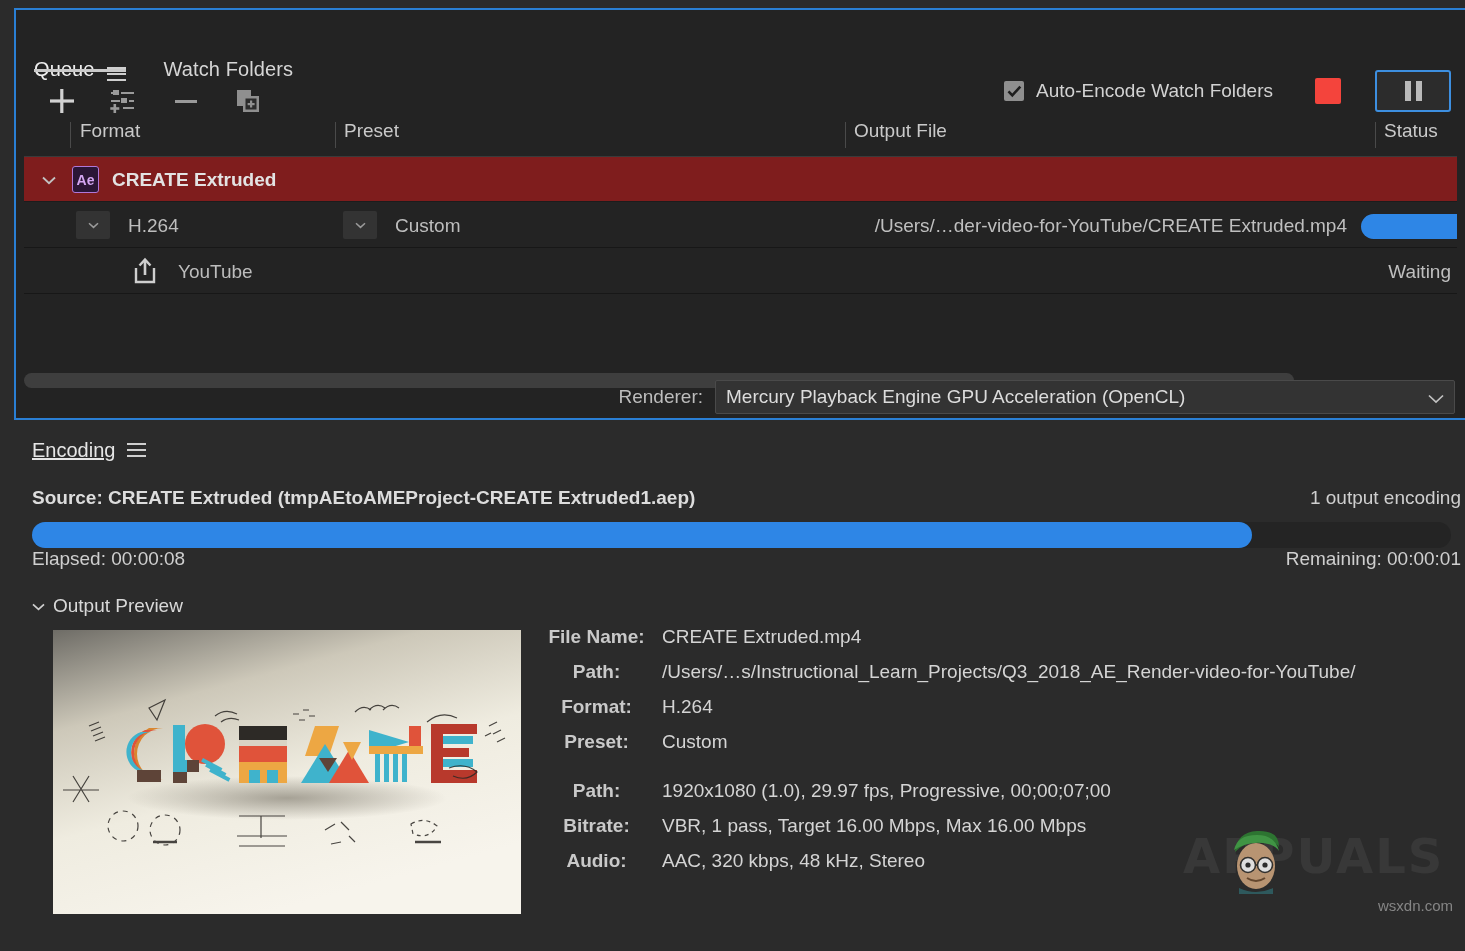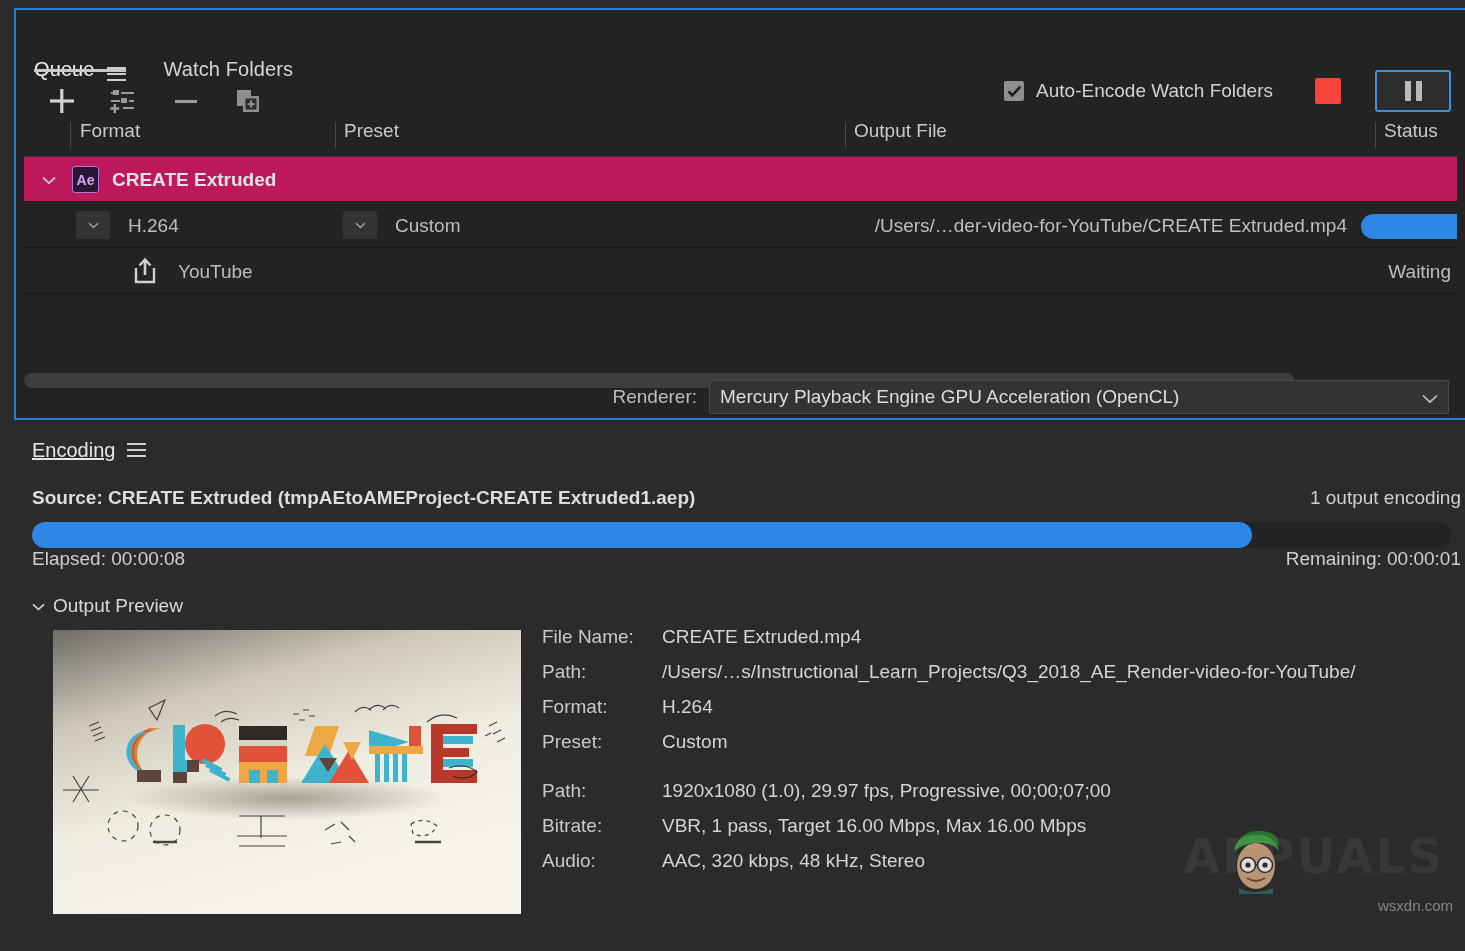--- a/index.html
+++ b/index.html
@@ -91,21 +91,21 @@
   
   .qtable { position: relative; margin: 0 8px; }
   .qhead {
     position: relative; height: 36px; display: flex; align-items: flex-start;
     color: #c9c9c9; font-size: 19px;
   }
   .qhead .col { position: absolute; top: 0; }
   .col-sep { position: absolute; top: 2px; width: 1px; height: 26px; background: #4a4a4a; }
 
   .qrow { position: relative; height: 46px; }
-  .qrow.group { background: #be185d; border-top: 1px solid #3a3a3a; border-bottom: 1px solid #1c1c1c; }
+  .qrow.group { background: #7f1d1d; border-top: 1px solid #3a3a3a; border-bottom: 1px solid #1c1c1c; }
   .qrow.sub    { background: #232323; border-bottom: 1px solid #171717; }
   .qrow.sub2   { background: #232323; border-bottom: 1px solid #171717; }
   .qrow-inner { position: absolute; inset: 0; }
 
   .twisty {
     position: absolute; width: 22px; height: 46px;
     display: flex; align-items: center; justify-content: center; cursor: pointer;
   }
   .ae-badge {
     position: absolute; width: 27px; height: 27px; top: 9px;
@@ -142,21 +142,21 @@
     height: 15px;
   }
   .hscroll-thumb {
     height: 15px; width: 1270px; background: #3e3e3e; border-radius: 8px;
     cursor: pointer;
   }
 
   .renderer-row {
     position: absolute; left: 0; right: 0; bottom: 0; height: 42px;
     display: flex; align-items: center; justify-content: flex-end;
-    padding-right: 16px;
+    padding-right: 10px;
   }
   .renderer-label { font-size: 19px; color: #bdbdbd; margin-right: 12px; }
   .renderer-select {
     width: 740px; height: 34px; background: #333333;
     border: 1px solid #4a4a4a; border-radius: 2px;
     display: flex; align-items: center; padding: 0 10px;
     position: relative; cursor: pointer;
   }
   .renderer-select .val { font-size: 19px; color: #dcdcdc; }
   .renderer-select .chev { position: absolute; right: 10px; top: 9px; }
@@ -201,22 +201,22 @@
   .thumb {
     position: absolute; left: 39px; top: 8px; width: 468px; height: 284px;
     background: linear-gradient(160deg, #5a5a56 0%, #cfcabc 28%, #efece0 55%, #f6f3ea 100%);
     overflow: hidden;
   }
   .thumb-inner { position: absolute; inset: 0; }
 
   .details { position: absolute; left: 528px; top: 4px; right: 8px; }
   .drow { display: flex; align-items: baseline; height: 35px; }
   .dlabel {
-    width: 120px; text-align: left; padding-right: 11px;
-    font-size: 19px; color: #c9c9c9; font-weight: normal; flex: none;
+    width: 120px; text-align: center; padding-right: 11px;
+    font-size: 19px; color: #c9c9c9; font-weight: bold; flex: none;
   }
   .dval { font-size: 19px; color: #d4d4d4; }
   .dgap { height: 14px; }
 
   .watermark {
     position: absolute; right: 10px; bottom: 22px; width: 272px; height: 78px;
     opacity: .9; pointer-events: none;
   }
   .wm-text {
     position: absolute; left: 0; top: 6px; width: 272px;

